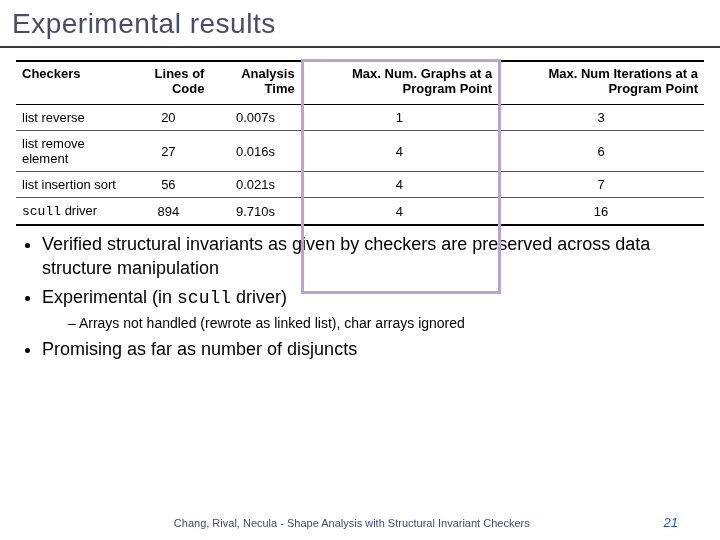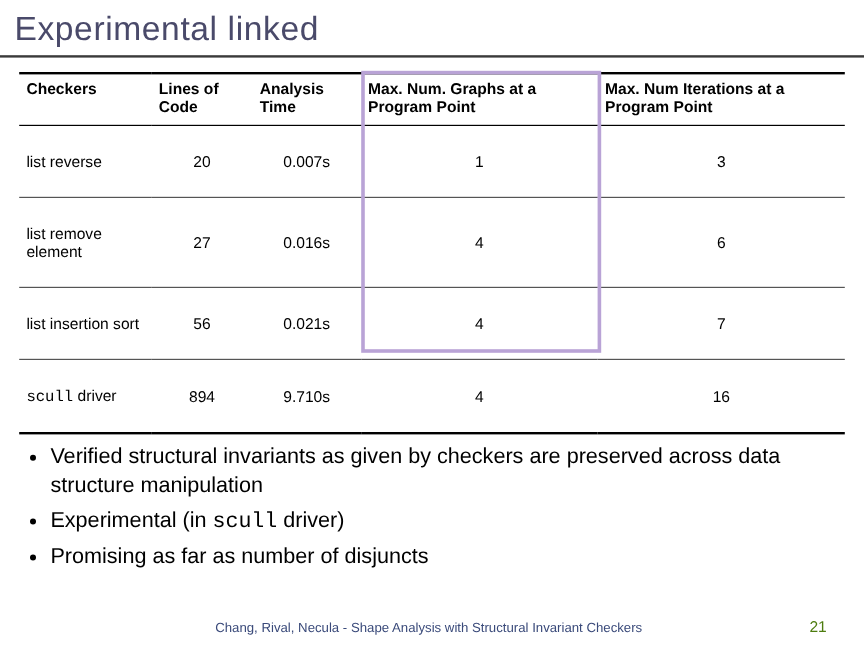--- a/index.html
+++ b/index.html
@@ -16,29 +16,29 @@
   .title {
     font-size: 28px; font-weight: 400;
     color: #4a4a6a; letter-spacing: 0.5px;
   }
   .content { padding: 12px 16px 0 16px; }
   .tbl {
     width: 100%; border-collapse: collapse;
     font-size: 13px;
   }
   .tbl th {
-    text-align: left; font-weight: bold;
+    text-align: right; font-weight: bold;
     padding: 4px 6px 8px 6px;
     border-top: 2px solid #000;
     border-bottom: 1.5px solid #000;
     vertical-align: top;
   }
   .tbl th:first-child { text-align: left; }
   .tbl td {
-    text-align: center; padding: 22px 6px;
+    text-align: center; padding: 5px 6px;
     border-bottom: 1px solid #555;
   }
   .tbl tr:last-child td { border-bottom: 2px solid #000000; }
   .tbl td:first-child { text-align: left; }
   .mono { font-family: "Courier New", monospace; }
   .highlight-box {
     position: absolute;
     border: 3px solid #b9a3d6;
     pointer-events: none;
   }
@@ -48,34 +48,34 @@
     line-height: 1.35;
   }
   .bullets li { margin-bottom: 4px; }
   .sub-bullets {
     margin: 4px 0 0 26px;
     font-size: 14px;
     list-style: none;
   }
   .sub-bullets li::before { content: "– "; }
   .footer {
-    position: absolute; bottom: 10px; left: 0; right: 5px;
+    position: absolute; bottom: 10px; left: 0; right: 16px;
     display: flex; justify-content: space-between;
     align-items: baseline;
     padding: 0 26px 0 0;
     font-size: 11px; color: #3a4a7a;
   }
   .footer-text { flex: 1; text-align: center; }
-  .pagenum { color: #4d7c0f; font-size: 13px; }
+  .pagenum { color: #1d4ed8; font-size: 13px; font-style: italic; }
 </style>
 </head>
 <body>
 
 <div class="title-bar">
-  <div class="title">Experimental linked</div>
+  <div class="title">Experimental results</div>
 </div>
 
 <div class="content">
 
   <table class="tbl">
     <thead>
       <tr>
         <th>Checkers</th>
         <th>Lines of Code</th>
         <th>Analysis Time</th>
@@ -112,20 +112,23 @@
           <td class="col-graphs-cell">4</td>
           <td>16</td>
         </tr>
       </tbody>
   </table>
 
   <ul class="bullets">
     <li>Verified structural invariants as given by checkers are preserved across data structure manipulation</li>
     <li>
       <span>Experimental (in </span><span class="mono">scull</span><span> driver)</span>
+      <ul class="sub-bullets">
+        <li>Arrays not handled (rewrote as linked list), char arrays ignored</li>
+      </ul>
     </li>
     <li>Promising as far as number of disjuncts</li>
   </ul>
 
 </div>
 
 <div class="highlight-box" id="hl" style="left: 301.094px; top: 59px; width: 200.328px; height: 235px;"></div>
 
 <div class="footer">
   <span style="width:40px"></span>

